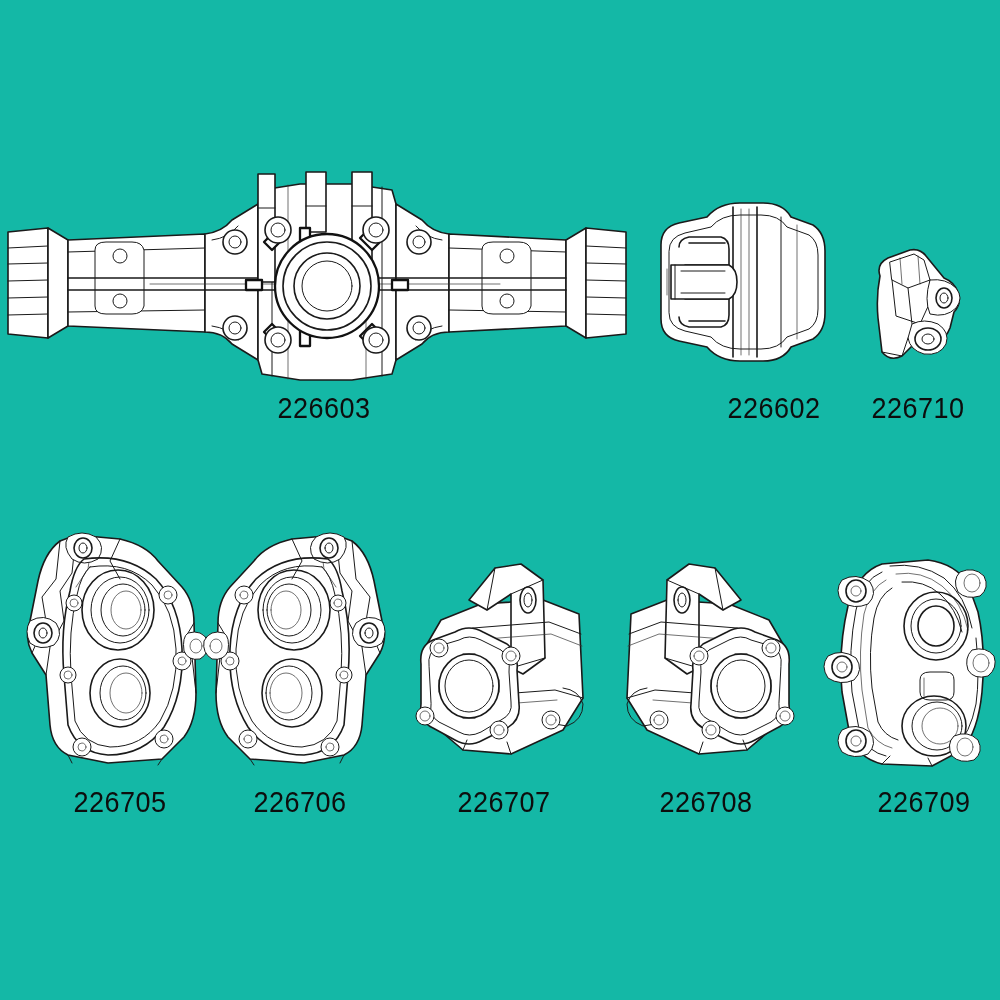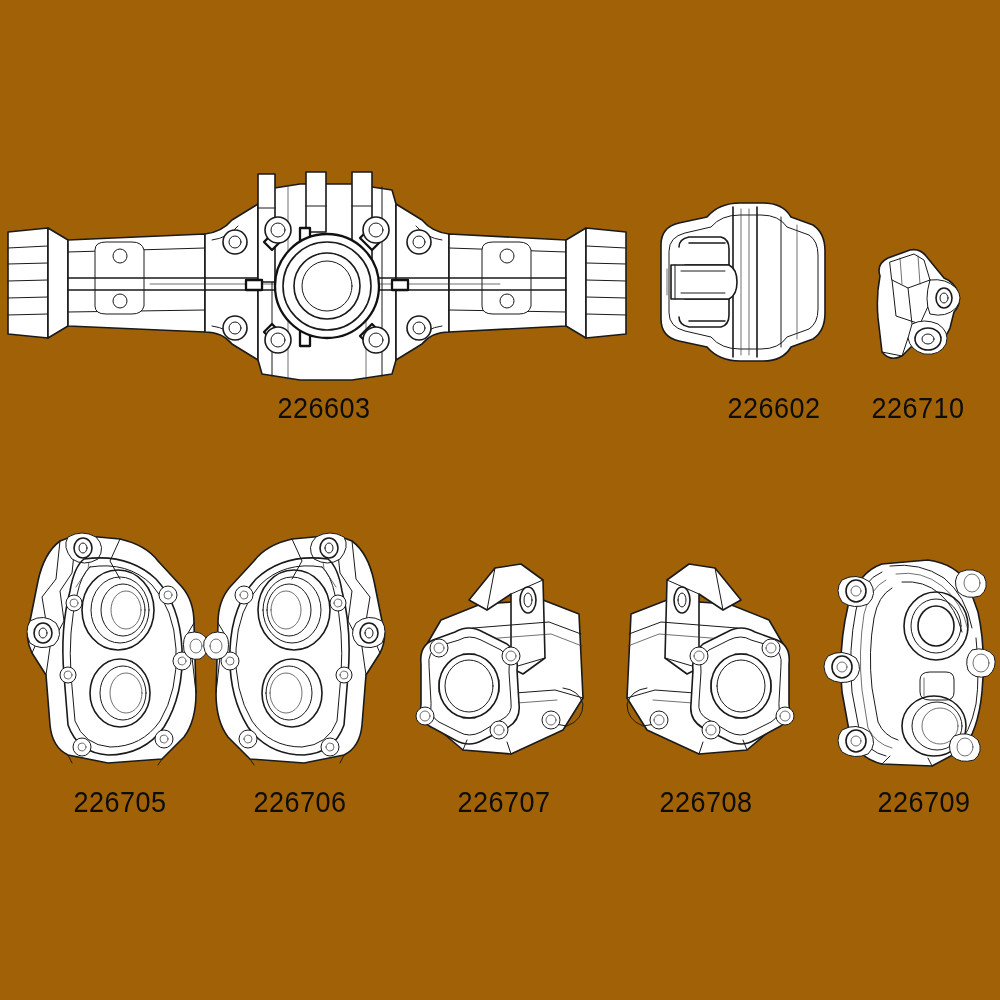--- a/index.html
+++ b/index.html
@@ -13,21 +13,21 @@
     height: 1000px;
     position: relative;
     font-family: "Liberation Sans", sans-serif;
     overflow: hidden;
   }
   #sheet {
     position: absolute;
     left: 0; top: 0;
     width: 1000px;
     height: 1000px;
-    background: #a16207;
+    background: #14b8a6;
   }
   .part {
     position: absolute;
   }
   .part svg {
     display: block;
     overflow: visible;
   }
   .label {
     position: absolute;

